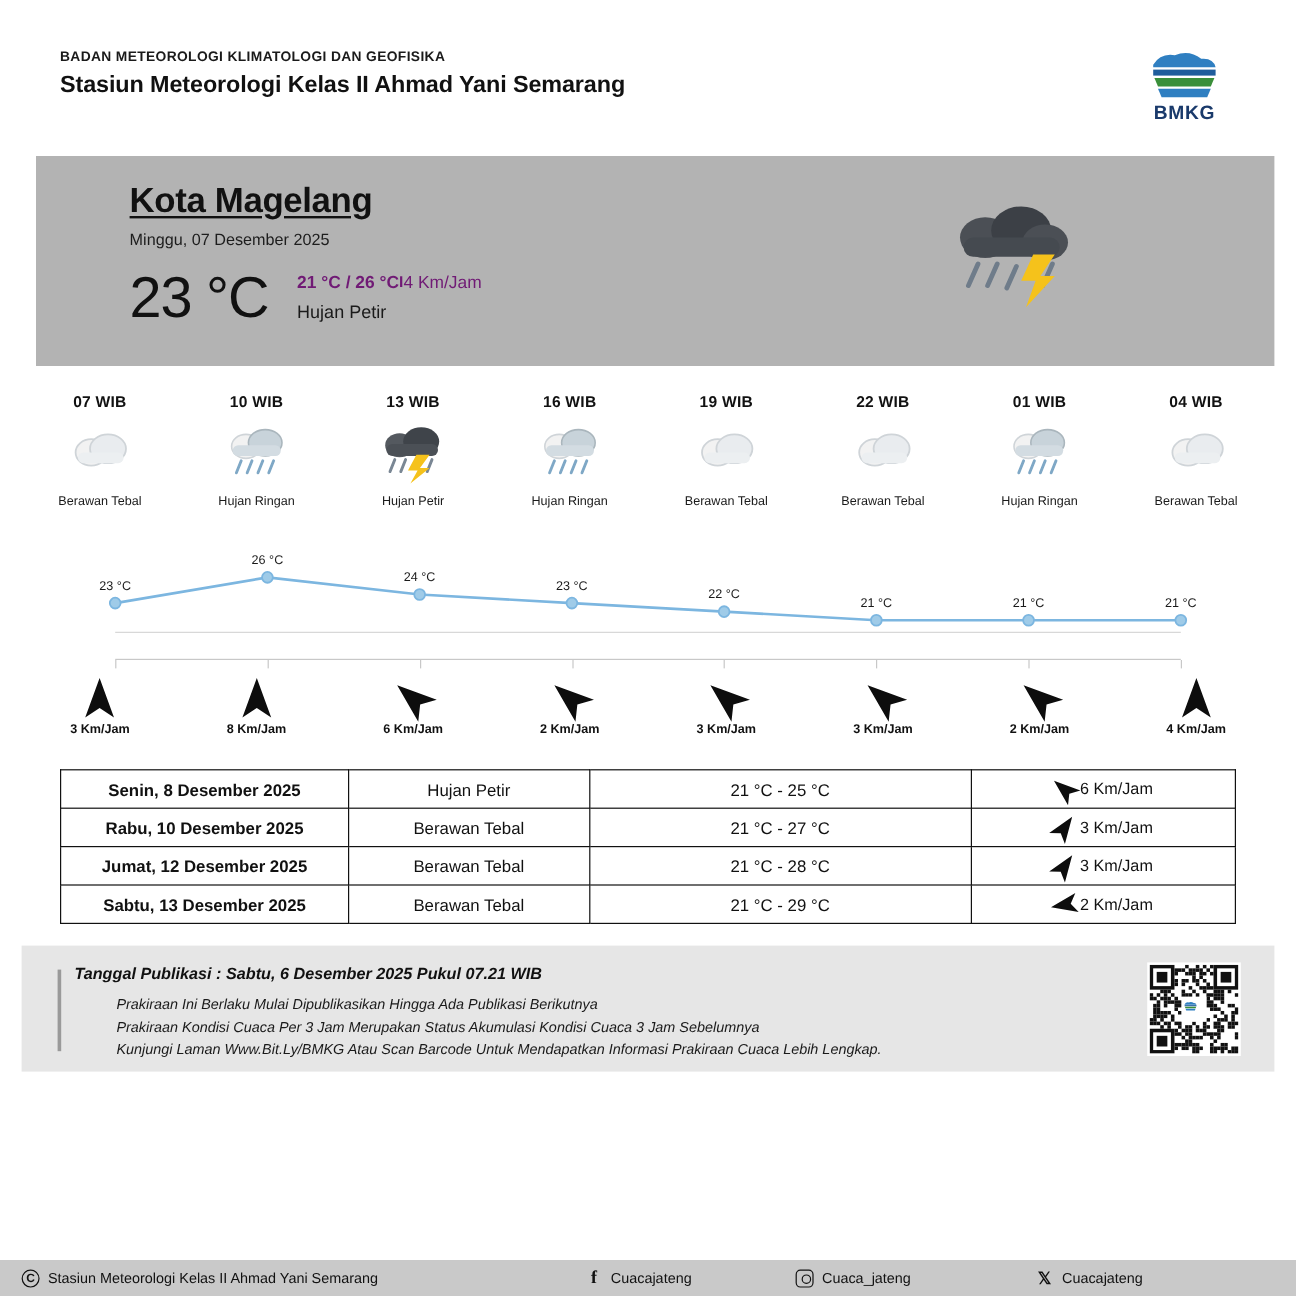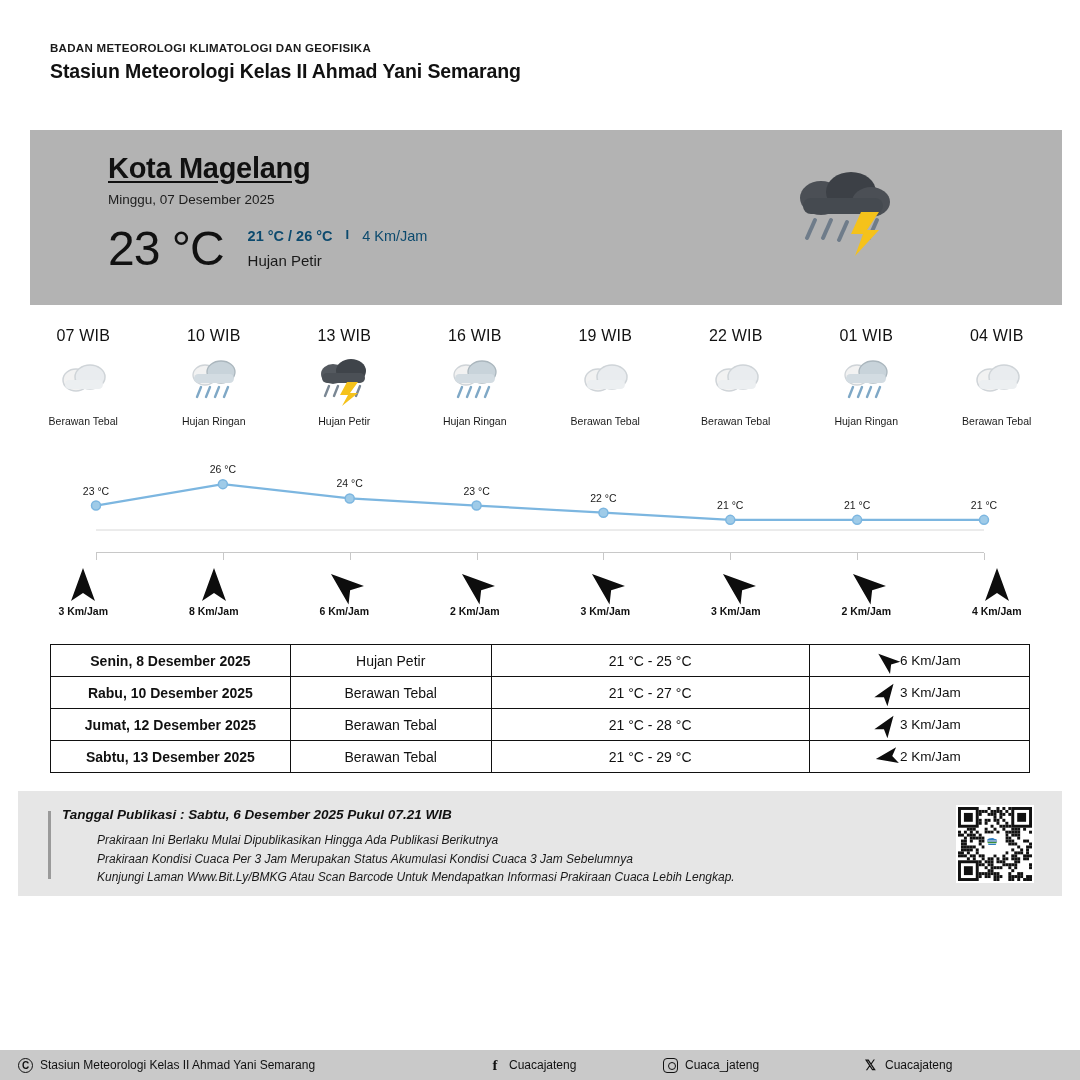--- a/index.html
+++ b/index.html
@@ -84,24 +84,24 @@
     font-weight: 300;
     color: #111;
     letter-spacing: -1px;
     line-height: 1;
     margin-right: 24px;
   }
   .cur-detail { line-height: 1.45; }
   .cur-detail-top {
     font-size: 14.5px;
     font-weight: bold;
-    color: #0c4a6e;
+    color: #701a75;
     display: flex;
     align-items: flex-start;
-    gap: 13px;
+    gap: 0;
   }
   .cur-sep { font-weight: bold; font-size: 13px; }
   .cur-wind { font-weight: normal; font-size: 14.5px; }
   .cur-cond {
     font-size: 15px;
     color: #1a1a1a;
     margin-top: 3px;
   }
   .banner-icon {
     position: absolute;
@@ -113,22 +113,22 @@
   
   .hourly {
     margin: 22px 18px 0 18px;
     display: flex;
   }
   .hcol {
     flex: 1 1 0;
     text-align: center;
   }
   .htime {
-    font-size: 16px;
-    font-weight: normal;
+    font-size: 13px;
+    font-weight: bold;
     color: #111;
     letter-spacing: 0.2px;
   }
   .hicon {
     height: 52px;
     margin: 11px auto 7px auto;
     width: 62px;
     position: relative;
   }
   .hcond {
@@ -293,20 +293,31 @@
     width: 15px; text-align: center;
   }
 </style>
 </head>
 <body>
 
 <div class="header">
   <div class="header-text">
     <div class="org-line">BADAN METEOROLOGI KLIMATOLOGI DAN GEOFISIKA</div>
     <div class="station-line">Stasiun Meteorologi Kelas II Ahmad Yani Semarang</div>
+  </div>
+  <div class="bmkg-logo">
+    <div class="bmkg-mark">
+      <svg width="60" height="44" viewBox="0 0 60 44">
+        <path d="M4 14 Q10 4 22 6 Q34 1 44 9 Q54 8 56 16 L4 16 Z" fill="#2f7fc1"></path>
+        <rect x="4" y="18" width="52" height="5" fill="#1f5d9c"></rect>
+        <path d="M5 25 L55 25 L52 32 L8 32 Z" fill="#3a8f3a"></path>
+        <path d="M8 34 L52 34 L49 41 L11 41 Z" fill="#2f7fc1"></path>
+      </svg>
+    </div>
+    <div class="bmkg-text">BMKG</div>
   </div>
 </div>
 
 <div class="banner">
   <div class="city-name">Kota Magelang</div>
   <div class="city-date">Minggu, 07 Desember 2025</div>
   <div class="cur-row">
     <div class="cur-temp">23 °C</div>
     <div class="cur-detail">
       <div class="cur-detail-top">

